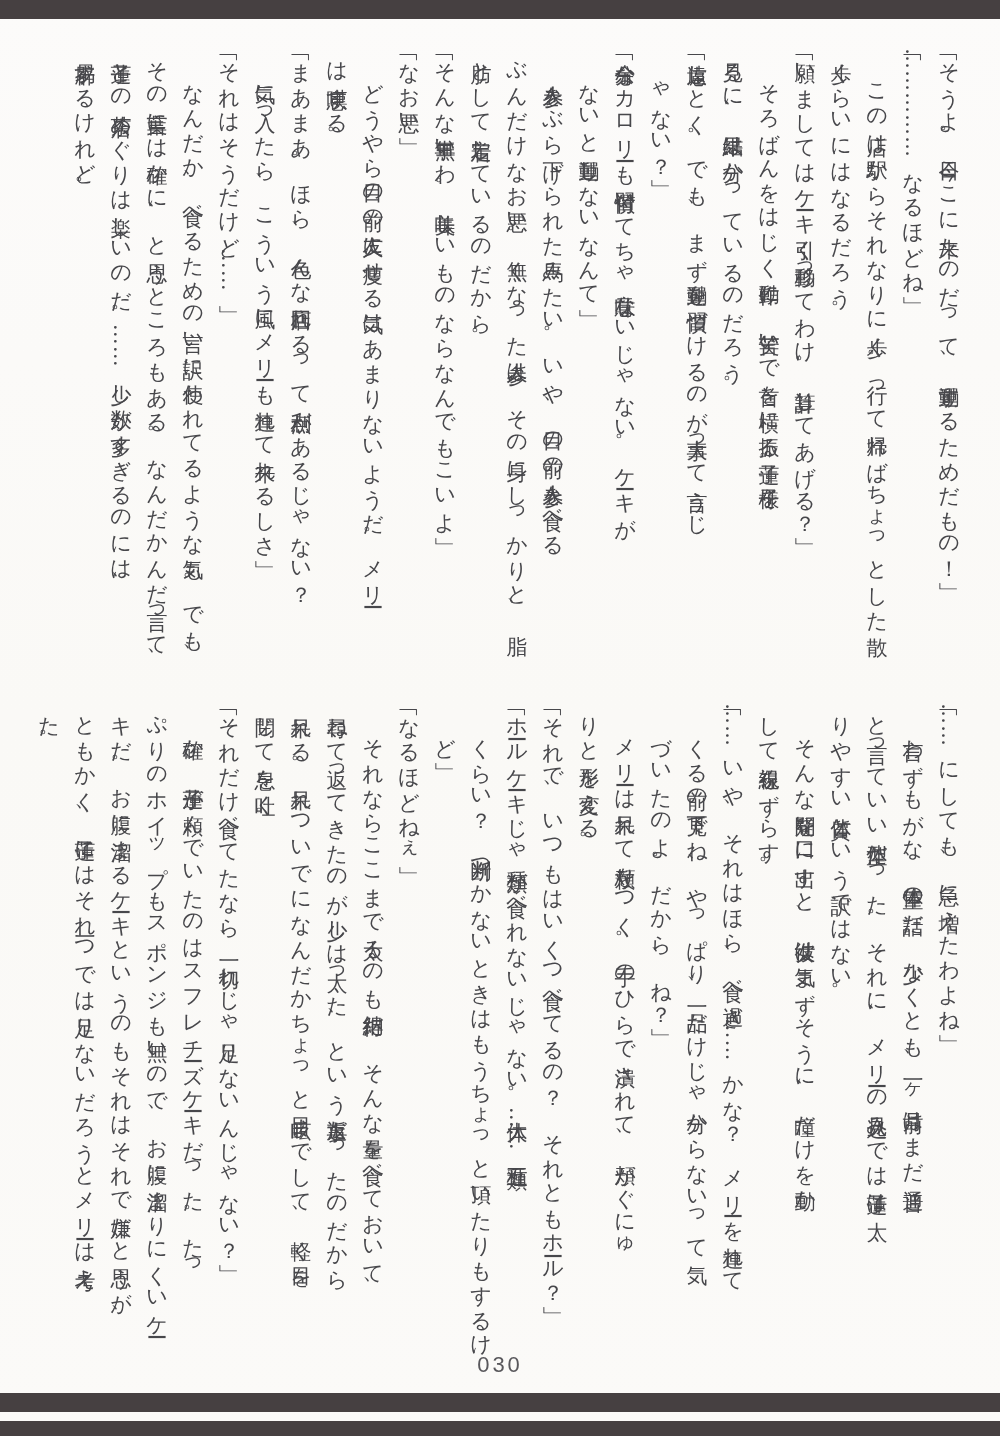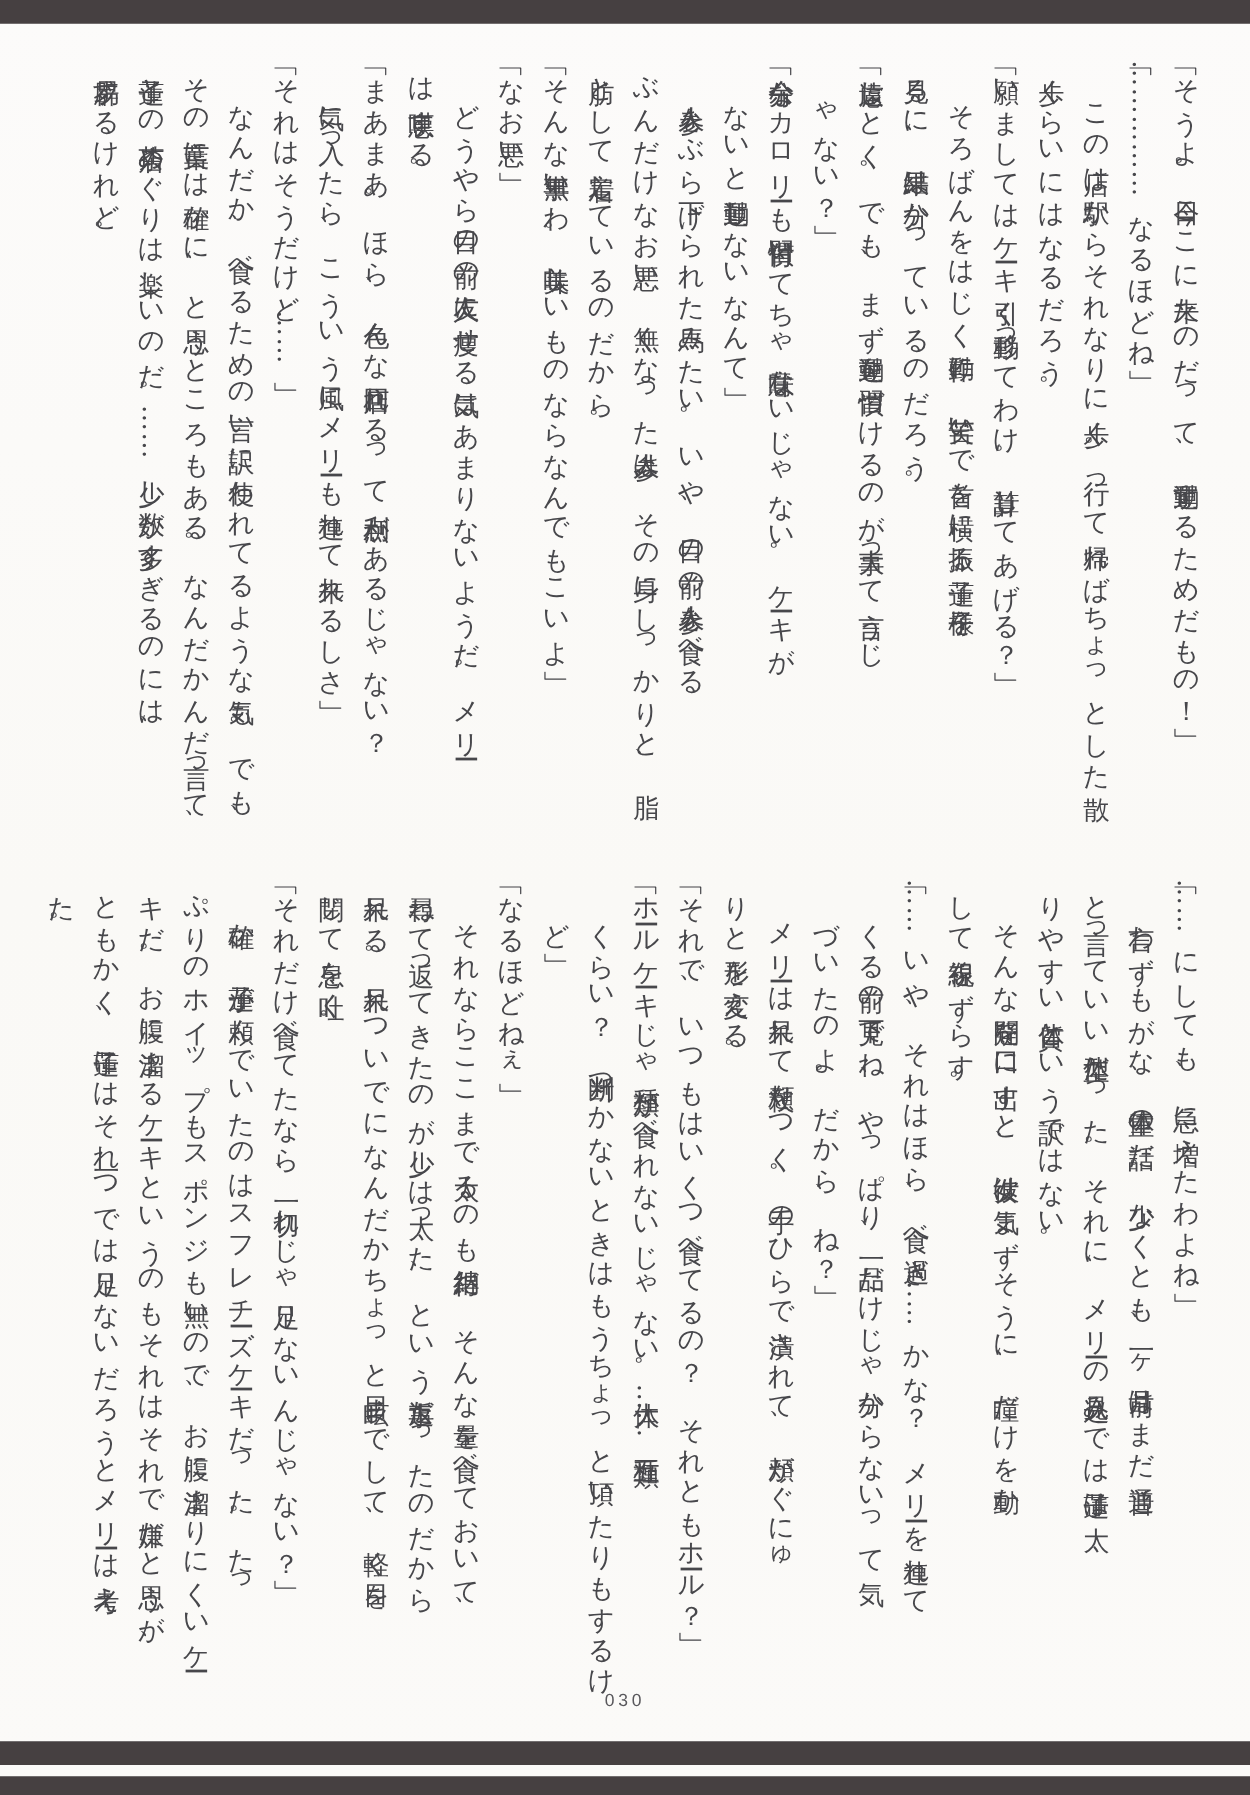--- a/index.html
+++ b/index.html
@@ -50,21 +50,21 @@
   }
   .tline.indent { padding-top: 22px; } 
 
   .pageno {
     position: absolute;
     top: 1352px;
     left: 0;
     width: 100%;
     text-align: center;
     font-family: "Liberation Sans", "DejaVu Sans", sans-serif;
-    font-size: 14px;
+    font-size: 22px;
     letter-spacing: 3px;
     color: #59585c;
   }
 </style>
 </head>
 <body>
 
 <div class="sheet">
   <div class="bar bar-top"></div>
 

